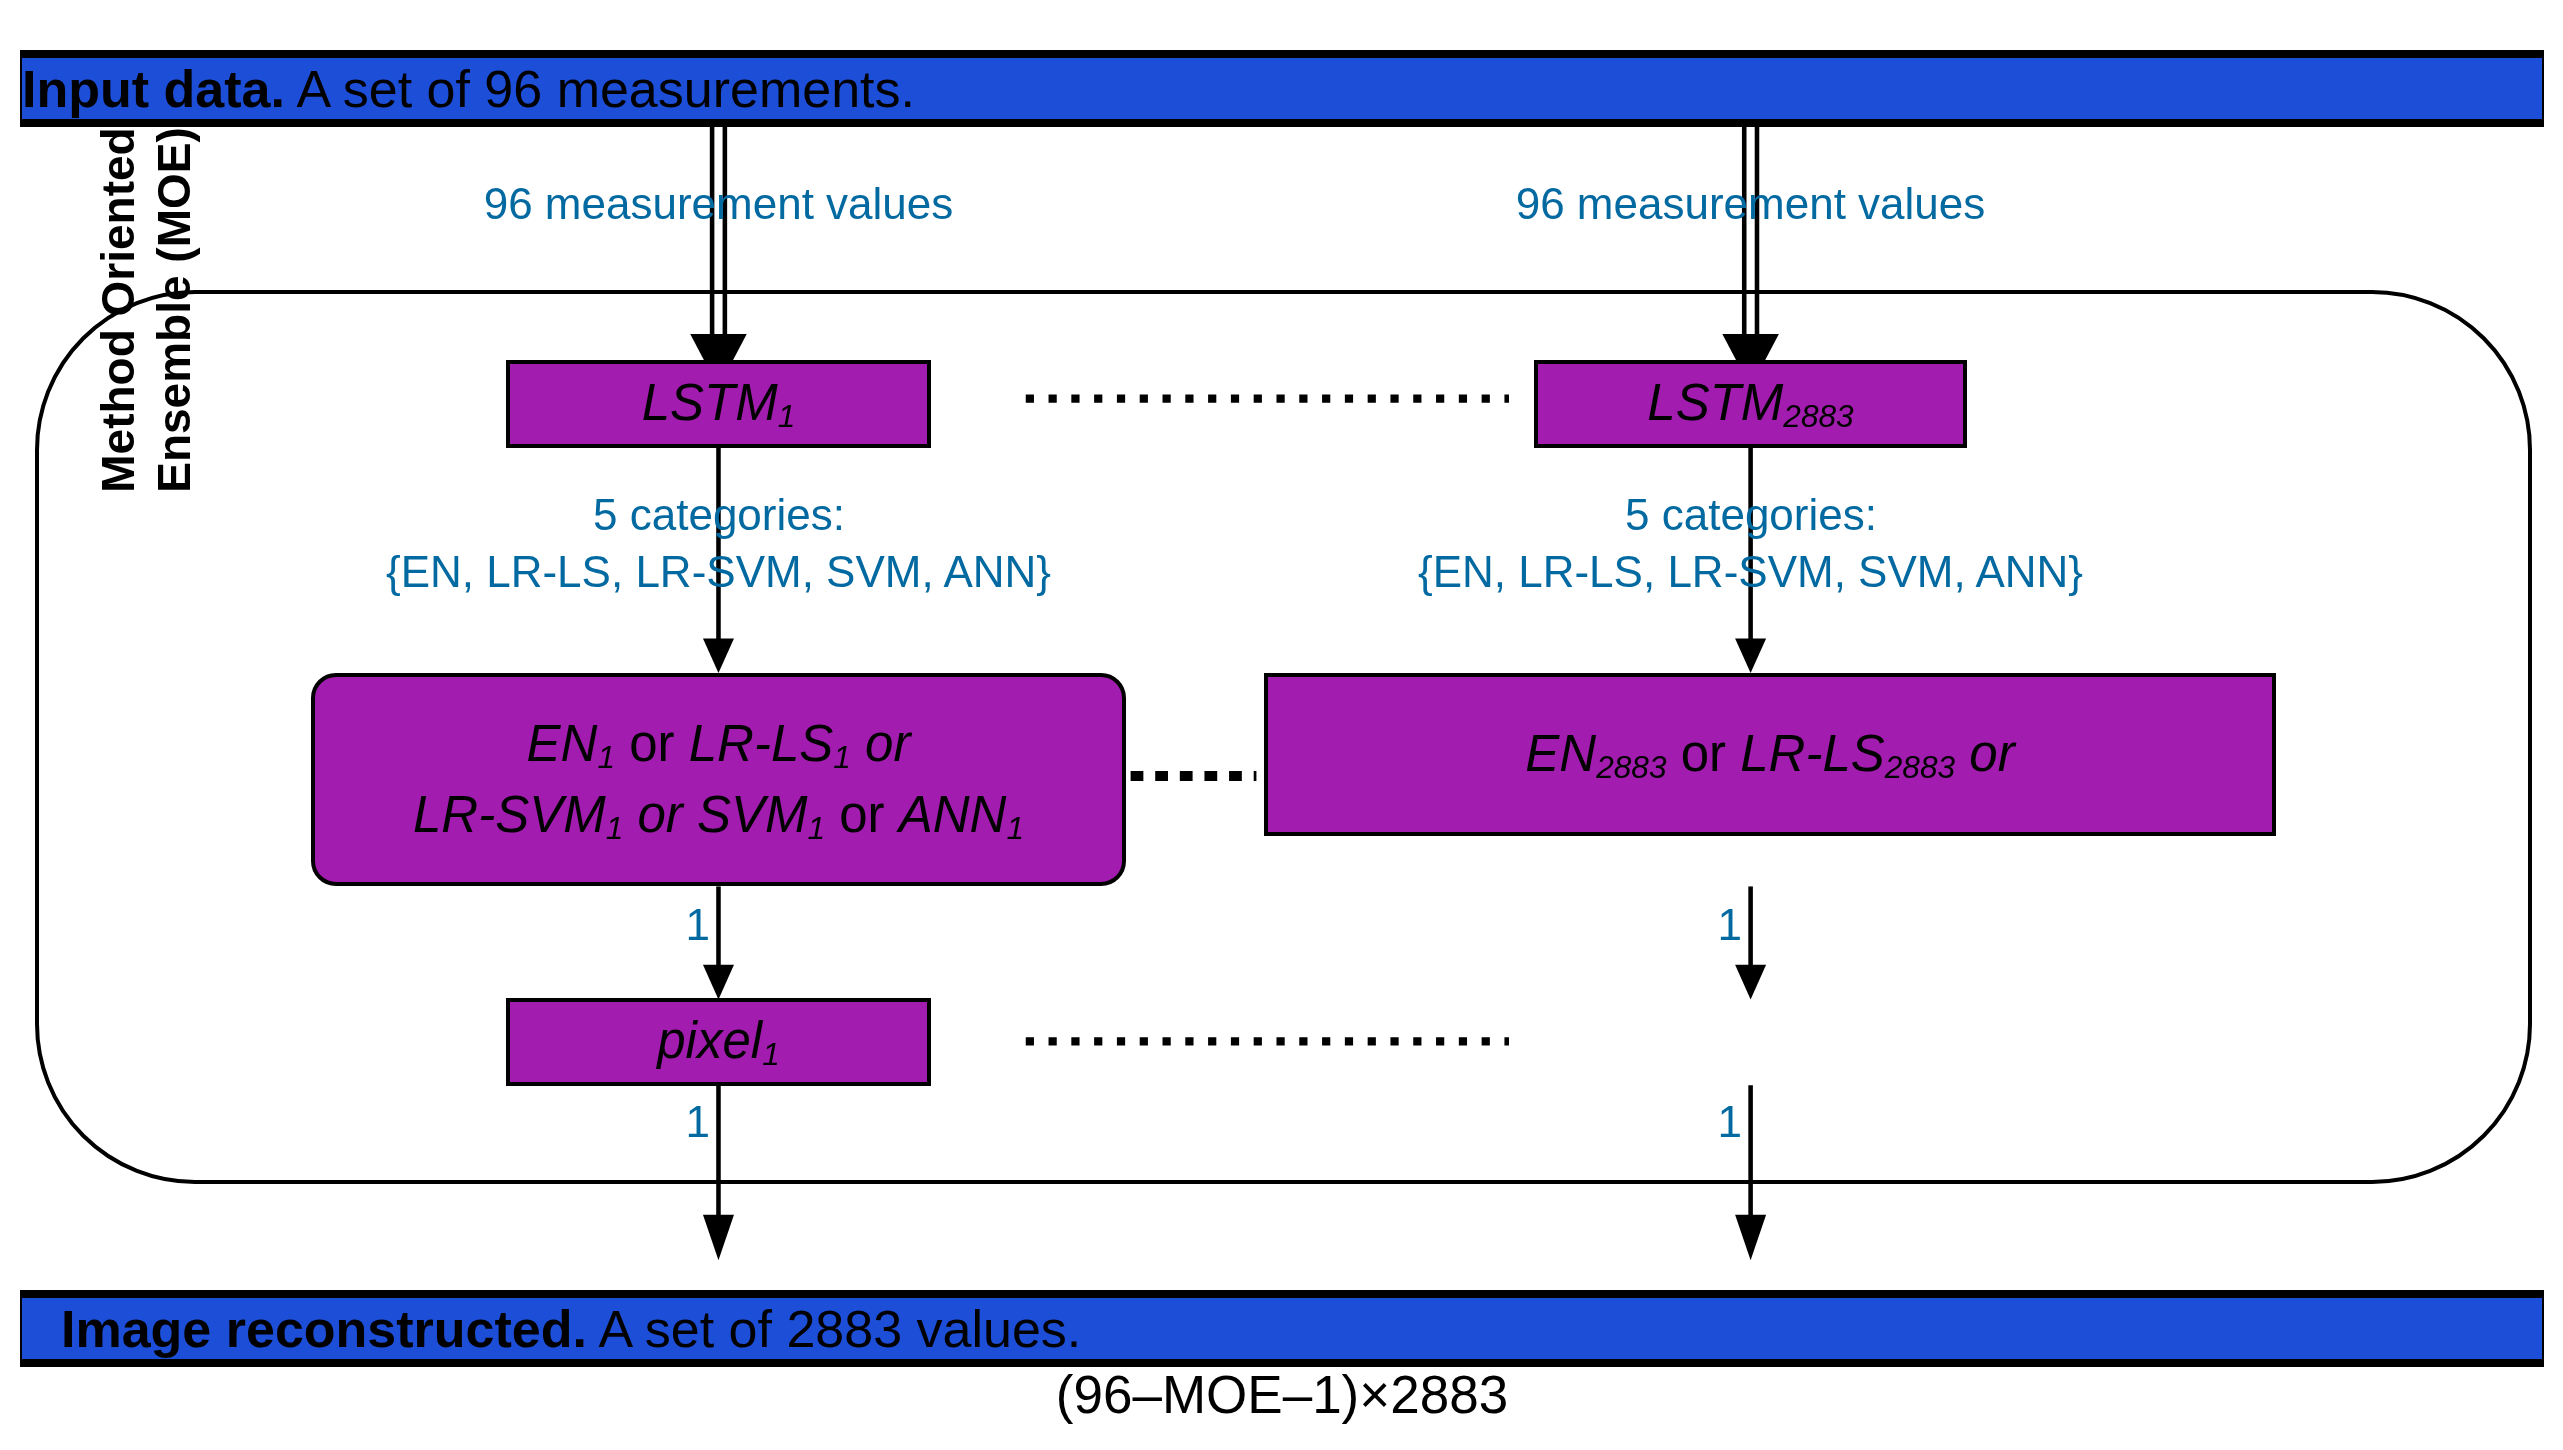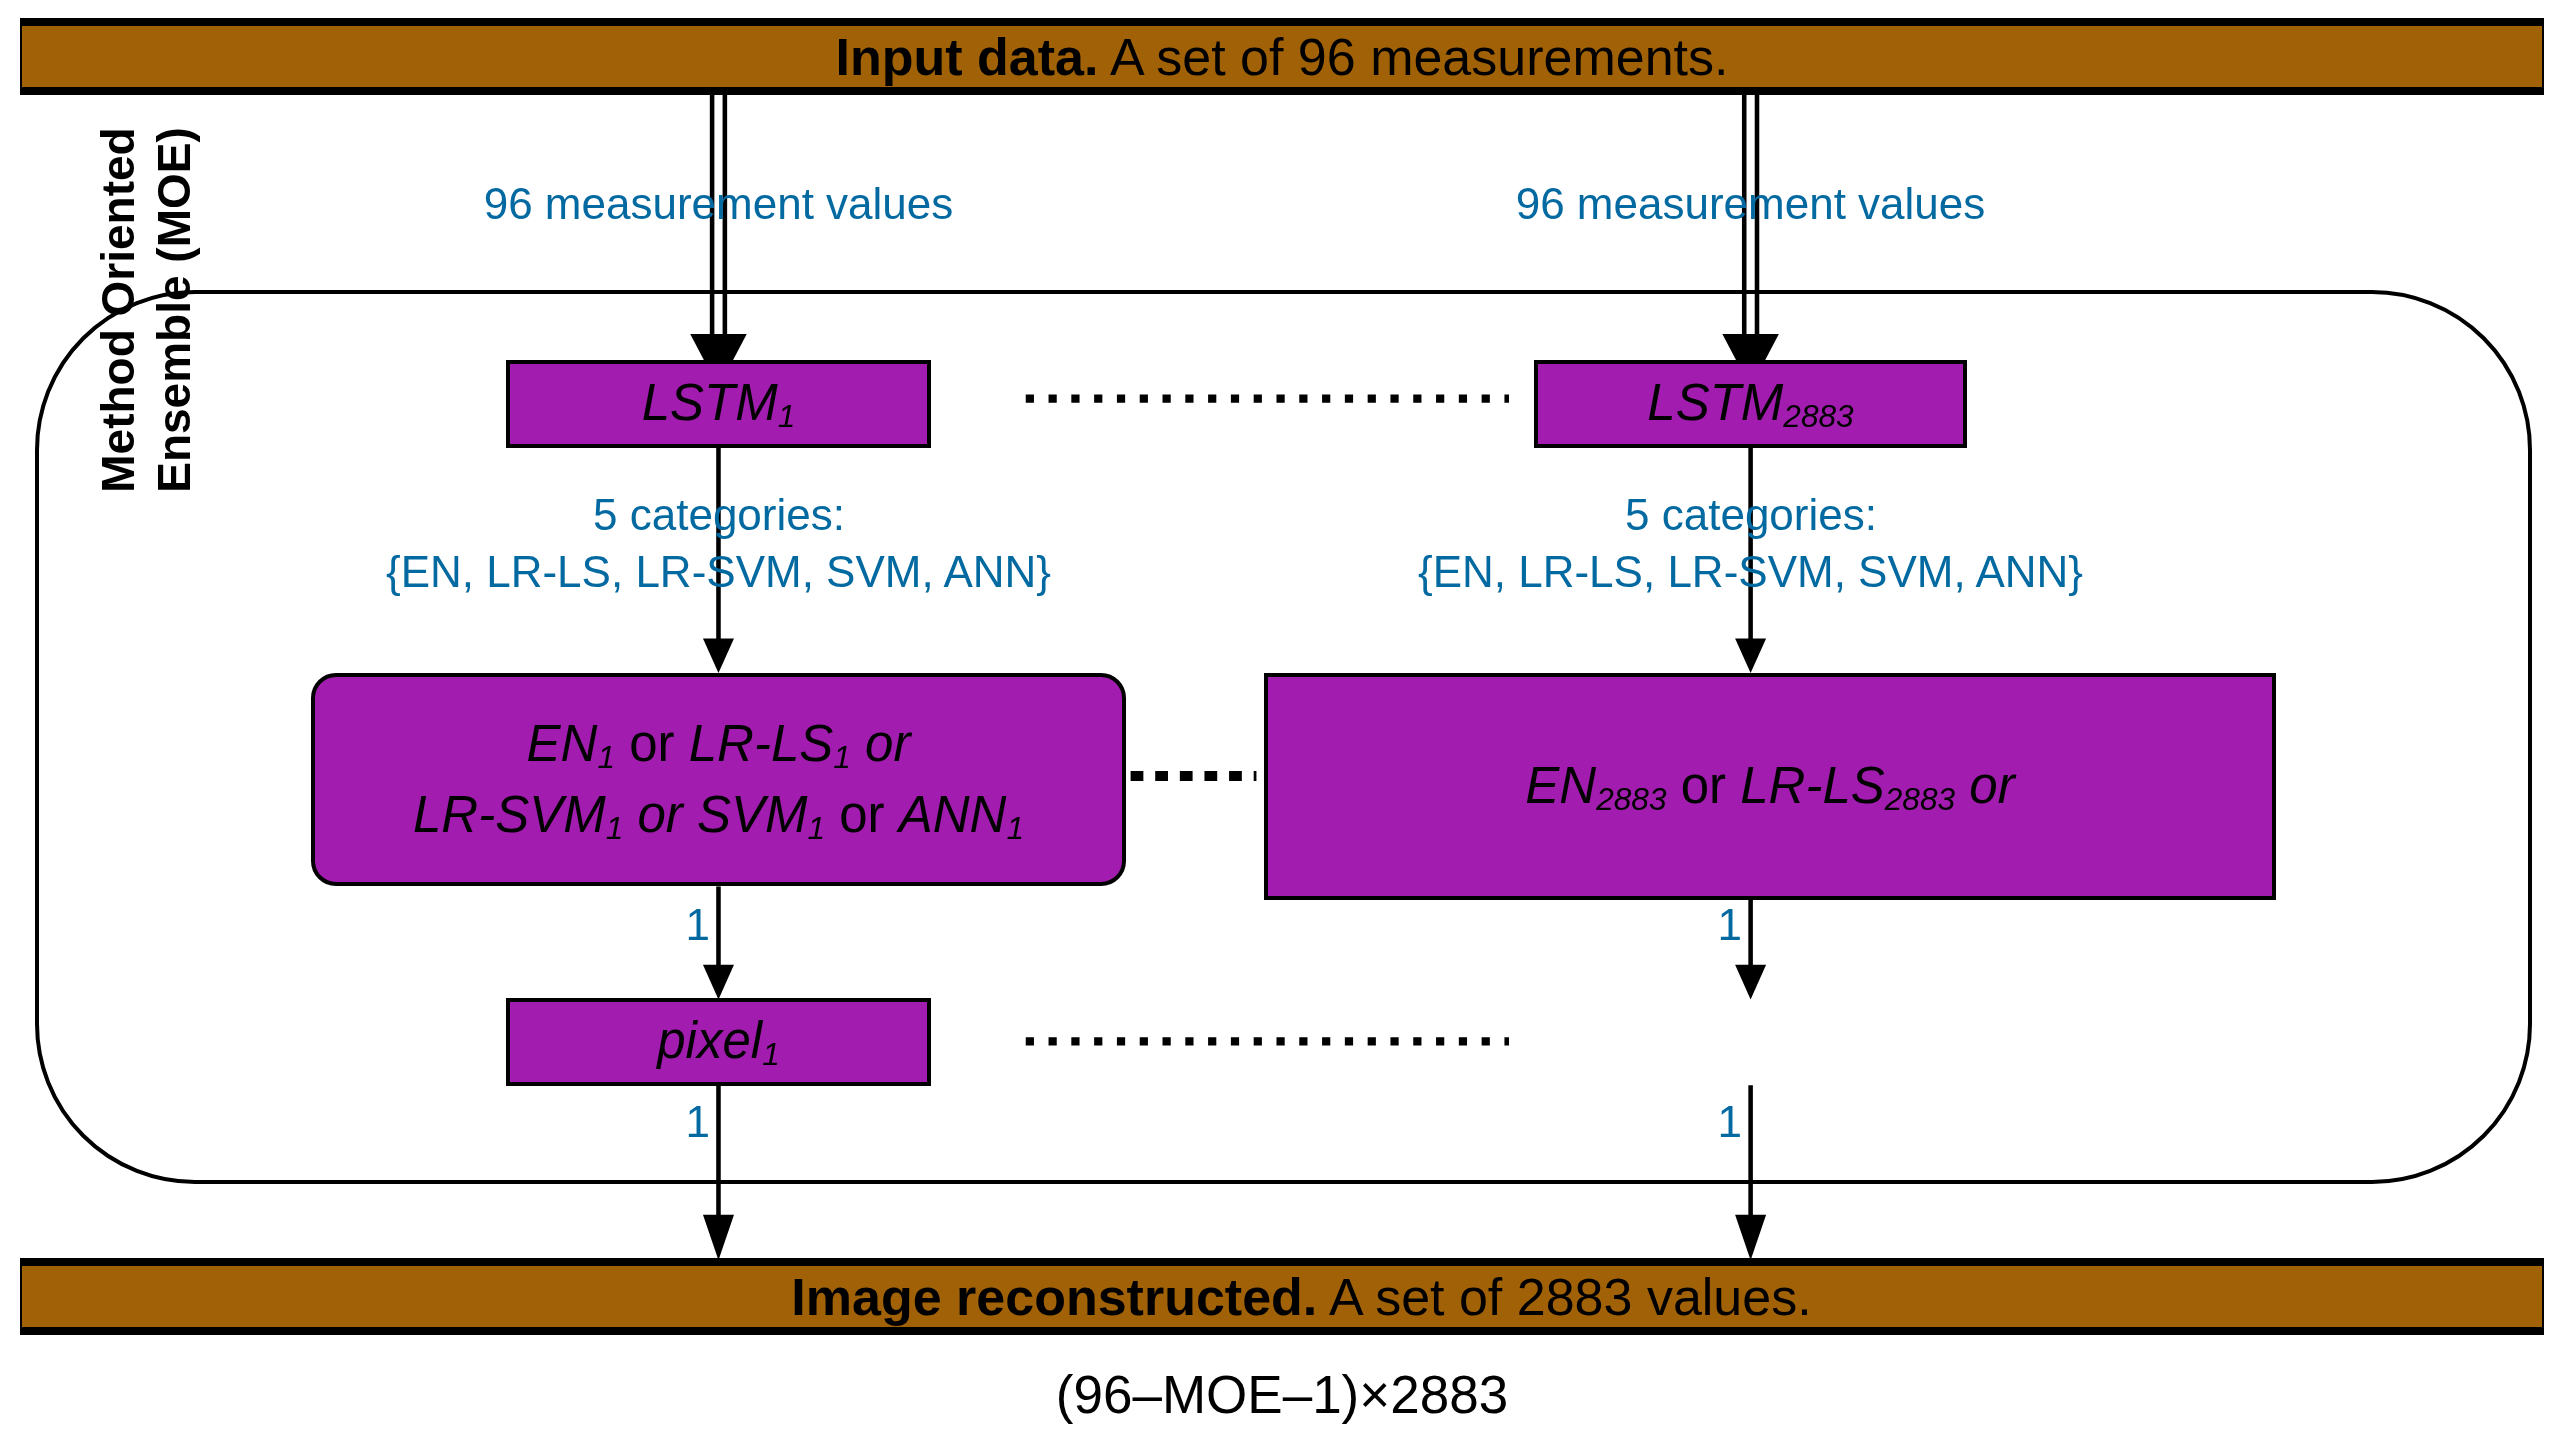--- a/index.html
+++ b/index.html
@@ -12,30 +12,31 @@
   }
   #canvas {
     position: relative;
     width: 2563px;
     height: 1451px;
     background: #ffffff;
     overflow: hidden;
   }
   .band {
     position: absolute;
-    background: #a16207;
+    background: #1d4ed8;
     border-top: 8.2px solid #000;
     border-bottom: 8.2px solid #000;
     border-left: 2.7px solid #000;
     border-right: 2.7px solid #000;
     box-sizing: border-box;
     display: flex;
     align-items: center;
-    justify-content: center;
+    justify-content: flex-start;
     z-index: 6;
+    margin-top: 32px;
   }
   .band-text {
     font-size: 52px;
     color: #000;
     white-space: nowrap;
     letter-spacing: 0px;
   }
   .band-text b { font-weight: 700; }
   .band-text span.reg { font-weight: 400; }
 
@@ -242,21 +243,21 @@
     </div>
   </div>
 
   <div class="nbox method" style="left:311px; top:673px; width:815px; height:213px;border-radius:25px;">
     <div class="lbl">
       <div><span>EN</span><sub>1</sub><span class="rm"> or </span><span>LR-LS</span><sub>1</sub><span> or</span></div>
       <div><span>LR-SVM</span><sub>1</sub><span> or </span><span>SVM</span><sub>1</sub><span class="rm"> or </span><span>ANN</span><sub>1</sub></div>
     </div>
   </div>
 
-  <div class="nbox method" style="left:1264px; top:673px; width:1012px; height:227px;">
+  <div class="nbox method" style="left:1264px; top:673px; width:1012px; height:163px;">
     <div class="lbl">
       <div><span>EN</span><sub>2883</sub><span class="rm"> or </span><span>LR-LS</span><sub>2883</sub><span> or</span></div>
     </div>
   </div>
 
   <div class="nbox" style="left:506px; top:998px; width:425px; height:88px;">
     <div class="lbl">
       <span>pixel</span><sub>1</sub>
     </div>
   </div>

